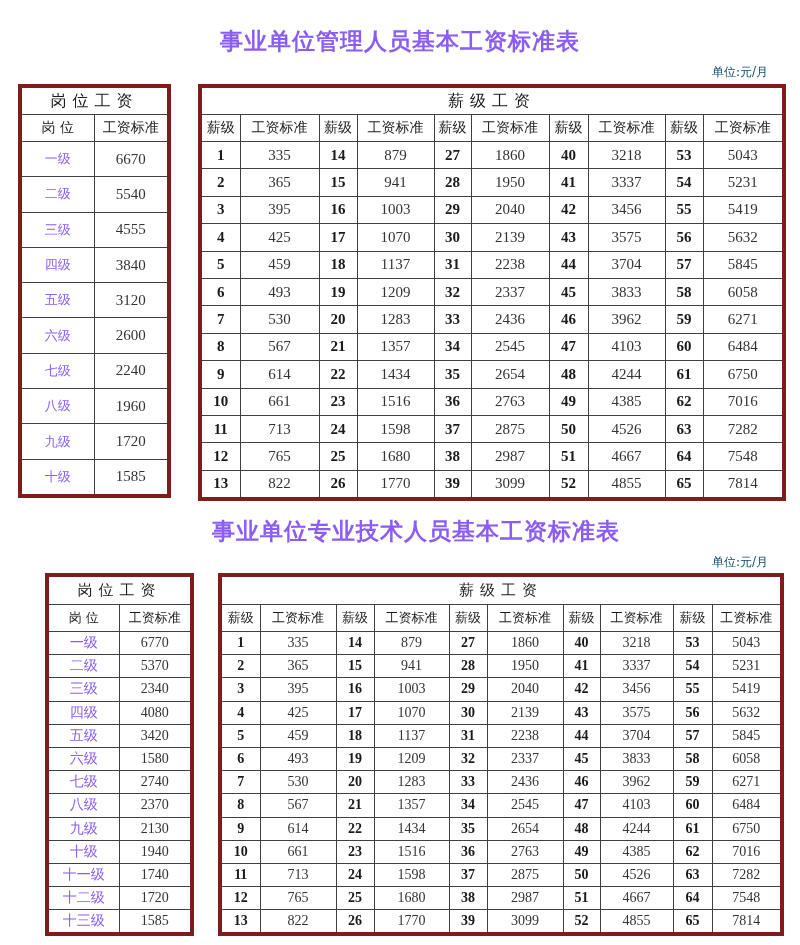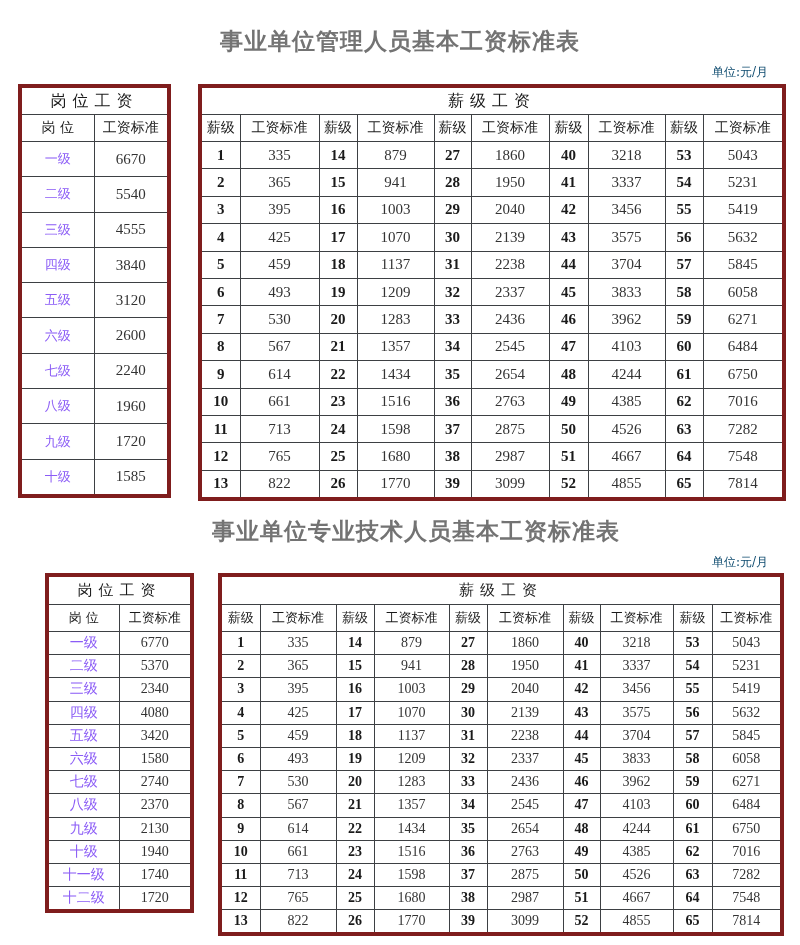--- a/index.html
+++ b/index.html
@@ -2,21 +2,21 @@
 <html><head>
 <meta charset="utf-8">
 <style>
   html, body { margin: 0; padding: 0; }
   body {
     width: 800px; height: 945px; background: #ffffff; position: relative; overflow: hidden;
     font-family: "DejaVu Serif", "Liberation Serif", serif; color: #1a1a1a;
   }
   .title {
     position: absolute; left: 0; width: 800px; text-align: center;
-    font-size: 23px; font-weight: bold; letter-spacing: 1px; color: #737373;
+    font-size: 23px; font-weight: bold; letter-spacing: 1px; color: #8b5cf6;
   }
   .unit {
     position: absolute; font-size: 12px; color: #0c4a6e;
   }
   table {
     position: absolute; border-collapse: collapse; table-layout: fixed;
     border: 4px solid #7f1d1d;
   }
   td, th {
     border: 1px solid #3d4043; text-align: center; padding: 0; overflow: hidden; white-space: nowrap;
@@ -363,20 +363,24 @@
         <td class="val">1940</td>
       </tr>
       <tr class="data-row">
         <td class="pos">十一级</td>
         <td class="val">1740</td>
       </tr>
       <tr class="data-row">
         <td class="pos">十二级</td>
         <td class="val">1720</td>
       </tr>
+      <tr class="data-row">
+        <td class="pos">十三级</td>
+        <td class="val">1585</td>
+      </tr>
     </tbody>
 </table>
 
 <table id="t2-right">
   <colgroup>
     <col style="width:40px">
       <col style="width:76px">
       <col style="width:38px">
       <col style="width:75px">
       <col style="width:38px">

